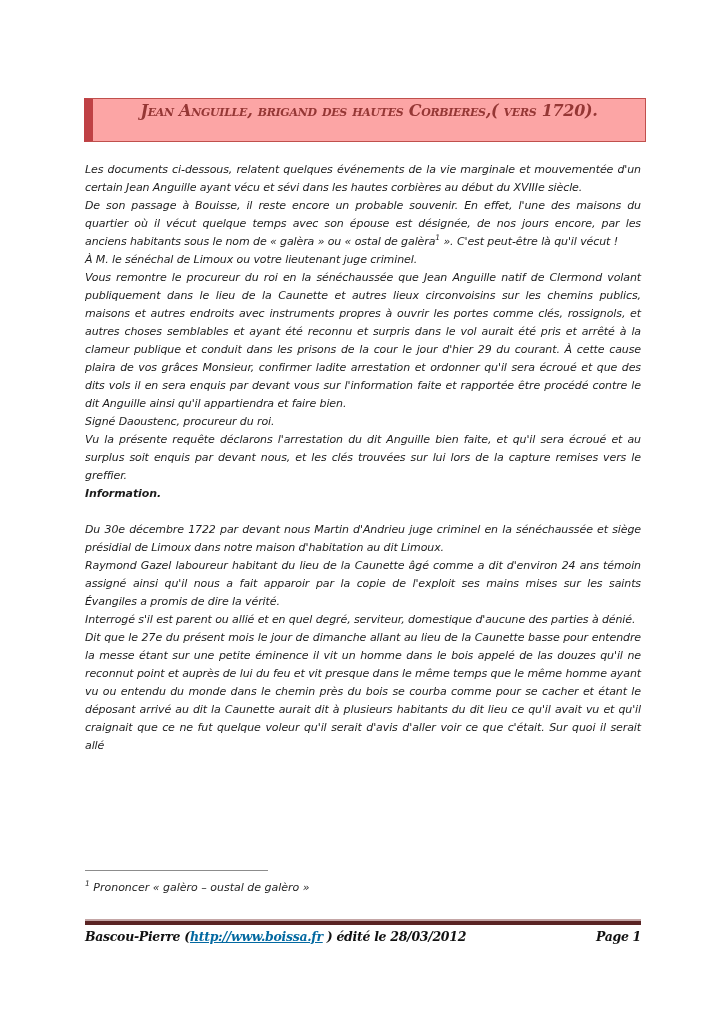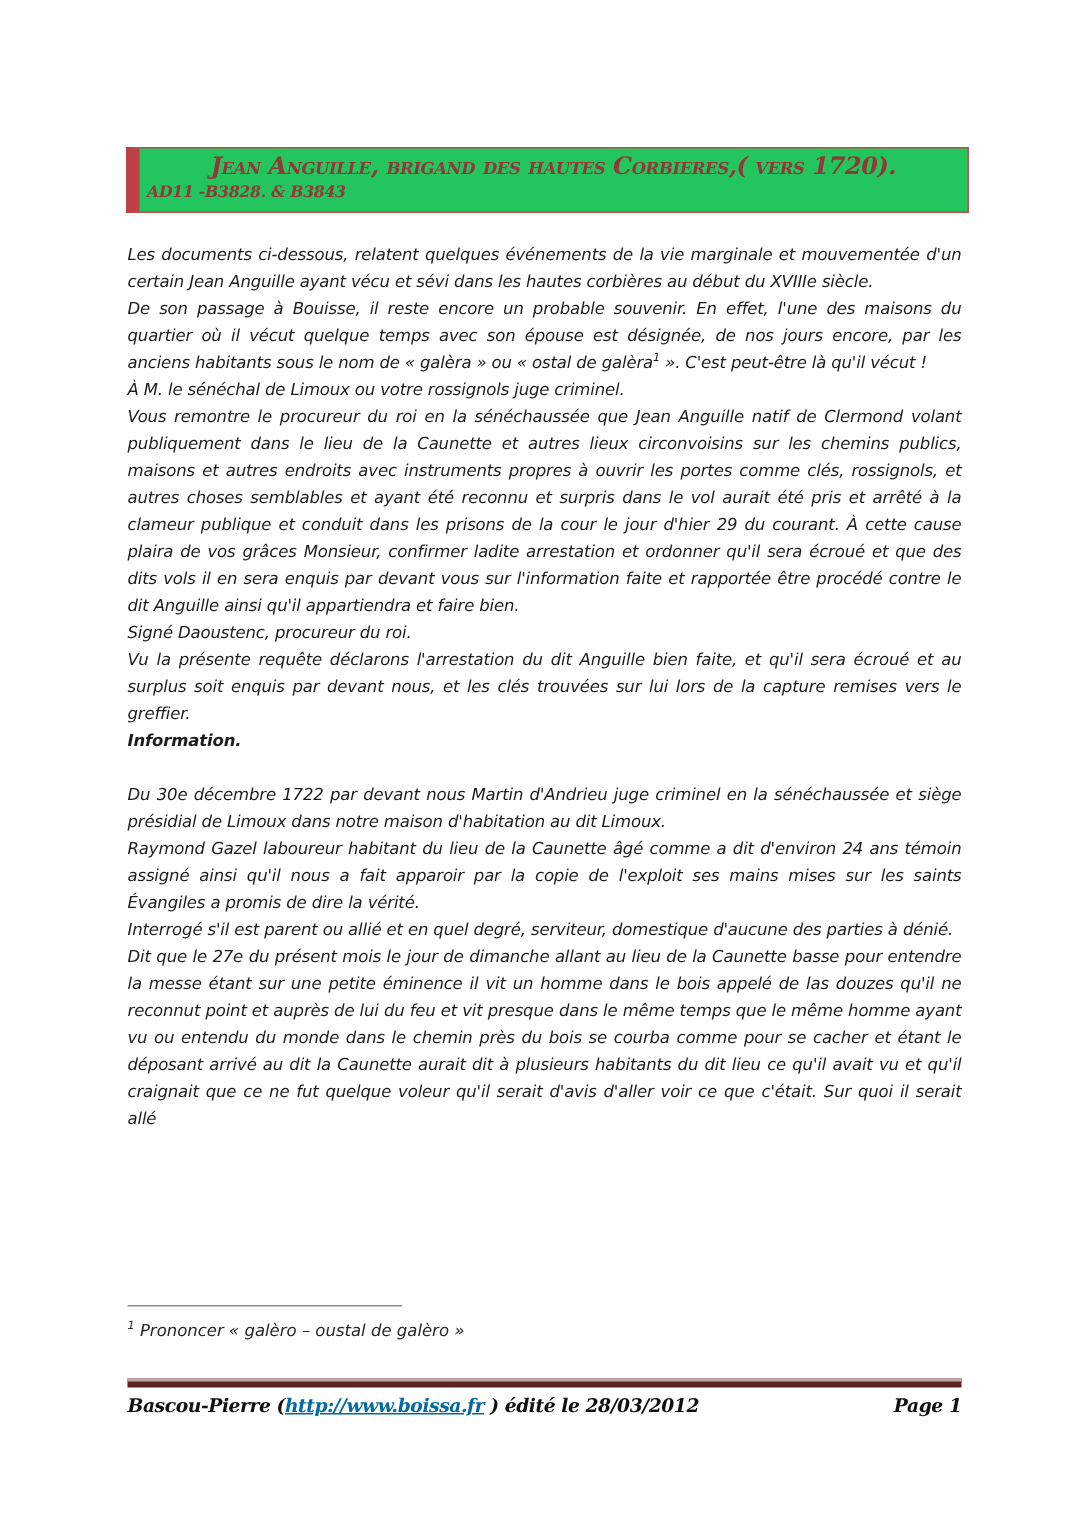--- a/index.html
+++ b/index.html
@@ -9,21 +9,21 @@
     background:#ffffff;
     overflow:hidden;
     font-family:"DejaVu Sans", sans-serif;
   }
 
   
   .banner {
     position:absolute; left:84px; top:98px;
     width:562px; height:44px;
     box-sizing:border-box;
-    background:#22c55e;
+    background:#fca5a5;
     border:1px solid #c0504d;
     border-left:9px solid #bf4145;
   }
   .banner-title {
     margin-top:2px;
     text-align:center;
     font-family:"DejaVu Serif", serif;
     font-style:italic; font-weight:bold;
     font-variant:small-caps;
     font-size:16px; line-height:20px;
@@ -101,27 +101,26 @@
     cursor:pointer;
   }
 </style>
 </head>
 <body>
 
 <div class="page">
 
   <div class="banner">
     <div class="banner-title">Jean Anguille, brigand des hautes  Corbieres,( vers 1720).</div>
-    <div class="banner-subtitle">AD11 -B3828. &amp; B3843</div>
   </div>
 
   <div class="body-text">
     <p>Les documents ci-dessous, relatent quelques événements de la vie marginale et mouvementée d'un certain Jean Anguille ayant vécu et sévi dans les hautes corbières au début du XVIIIe siècle.</p>
     <p><span> De son passage à Bouisse, il reste encore un probable souvenir. En effet, l'une des maisons du quartier où il vécut quelque temps avec son épouse est désignée, de nos jours encore, par les anciens habitants sous le nom de « galèra »  ou « ostal de galèra</span><sup>1</sup><span> ». C'est peut-être là qu'il vécut !</span></p>
-    <p>À M. le sénéchal de Limoux ou votre rossignols juge criminel.</p>
+    <p>À M. le sénéchal de Limoux ou votre lieutenant juge criminel.</p>
     <p>Vous remontre le procureur du roi en la sénéchaussée que Jean Anguille natif de Clermond volant publiquement dans le lieu de la Caunette et autres lieux circonvoisins sur les chemins publics, maisons et autres endroits avec instruments propres à ouvrir les portes comme clés, rossignols, et autres choses semblables et ayant été reconnu et surpris dans le vol aurait été pris et arrêté à la clameur publique et conduit dans les prisons de la cour le jour d'hier 29 du courant. À cette cause plaira de vos grâces Monsieur, confirmer ladite arrestation et ordonner qu'il sera écroué et que des dits vols il en sera enquis par devant vous sur l'information faite et rapportée être procédé contre le dit Anguille ainsi qu'il appartiendra et faire bien.</p>
     <p>Signé Daoustenc, procureur du roi.</p>
     <p>Vu la présente requête déclarons l'arrestation du dit Anguille bien faite, et qu'il sera écroué et au surplus soit enquis par devant nous, et les clés trouvées sur lui lors de la capture remises vers le greffier.</p>
     <p class="bold">Information.</p>
     <p class="space-above">Du 30e décembre 1722 par devant nous Martin d'Andrieu juge criminel en la sénéchaussée et siège présidial de Limoux dans notre maison d'habitation au dit Limoux.</p>
     <p>Raymond Gazel laboureur habitant du lieu de la Caunette âgé comme a dit d'environ 24 ans témoin assigné ainsi qu'il nous a fait apparoir par la copie de l'exploit ses mains mises sur les saints Évangiles a promis de dire la vérité.</p>
     <p>Interrogé s'il est parent ou allié et en quel degré, serviteur, domestique d'aucune des parties à dénié.</p>
     <p>Dit que le 27e du présent mois le jour de dimanche allant au lieu de la Caunette basse pour entendre la messe étant sur une petite éminence il vit un homme dans le bois appelé de las douzes qu'il ne reconnut point et auprès de lui du feu et vit presque dans le même temps que le même homme ayant vu ou entendu du monde dans le chemin près du bois se courba comme pour se cacher et étant le déposant arrivé au dit la Caunette aurait dit à plusieurs habitants du dit lieu ce qu'il avait vu et qu'il craignait que ce ne fut quelque voleur qu'il serait d'avis d'aller voir ce que c'était. Sur quoi il serait allé</p>
   </div>
 

